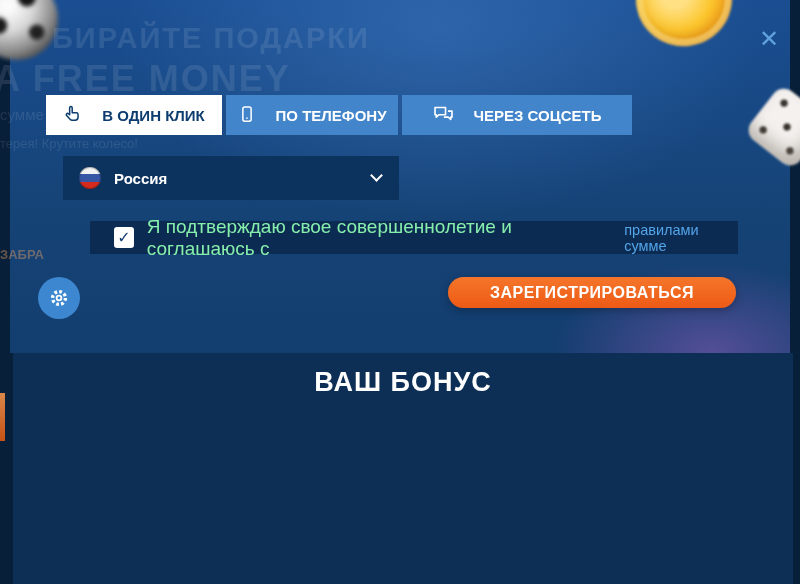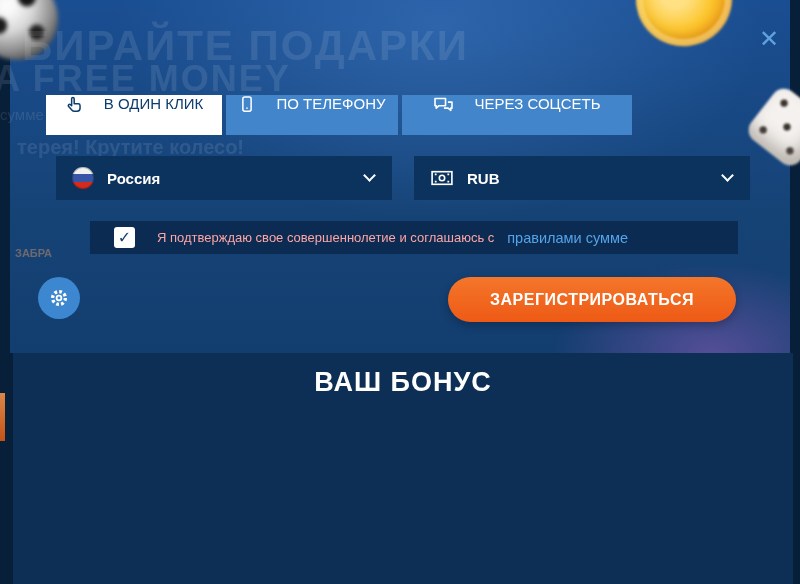--- a/index.html
+++ b/index.html
@@ -1,25 +1,25 @@
 <!DOCTYPE html>
 <html><head>
 <meta charset="utf-8">
 <style>
   html,body{margin:0;padding:0;background:#081f3a;}
   *{box-sizing:border-box;font-family:"Liberation Sans","DejaVu Sans",sans-serif;}
   .stage{position:relative;width:800px;height:584px;overflow:hidden;background:#081f3a;}
 
   
   .bg-text{position:absolute;color:rgba(255,255,255,0.10);font-weight:700;z-index:4;white-space:nowrap;pointer-events:none;}
-  .bg-line1{left:22px;top:22px;font-size:42px;letter-spacing:2px;}
+  .bg-line1{left:52px;top:22px;font-size:29px;letter-spacing:2px;}
   .bg-line2{left:-6px;top:58px;font-size:36px;letter-spacing:2px;}
   .bg-line3{left:0;top:106px;font-size:15px;font-weight:400;}
-  .bg-line4{left:0;top:136px;font-size:20px;font-weight:700;padding-left:17px;}
-  .bg-line5{left:15px;top:247px;font-size:11px;color:rgba(255,170,100,0.38);}
+  .bg-line4{left:0;top:136px;font-size:13px;font-weight:400;}
+  .bg-line5{left:0;top:247px;font-size:13px;color:rgba(255,170,100,0.38);}
   .orange-sliver{position:absolute;left:0;top:393px;width:5px;height:48px;background:linear-gradient(180deg,#ff9a4d,#e85b10);opacity:.85;filter:blur(.5px);z-index:2;}
 
   
   .modal{position:absolute;left:10px;top:0;width:780px;height:584px;z-index:1;}
   .modal-top{position:absolute;left:0;top:0;width:780px;height:353px;
     background:
       radial-gradient(230px 130px at 90% 100%, rgba(150,95,190,0.50), rgba(150,95,190,0) 70%),
       radial-gradient(480px 280px at 55% 8%, rgba(70,130,205,0.45), rgba(70,130,205,0) 68%),
       linear-gradient(180deg,#1a4e92 0%,#164376 60%,#123d6f 100%);}
   .modal-bonus{position:absolute;left:3px;top:353px;width:780px;height:231px;background:#0d2f55;padding-left:35px;}
@@ -43,42 +43,42 @@
       radial-gradient(circle at 48px 48px, #3a332d 3.4px, transparent 4px),
       radial-gradient(circle at 14px 48px, #3a332d 3.4px, transparent 4px),
       radial-gradient(circle at 48px 14px, #3a332d 3.4px, transparent 4px);}
 
   
   .title{position:absolute;left:0;top:26px;width:100%;text-align:center;color:#fff;font-size:26px;font-weight:700;letter-spacing:.5px;z-index:5;}
   .close{position:absolute;right:14px;top:22px;width:34px;height:34px;background:none;border:none;color:#5fa0dd;font-size:24px;font-weight:700;cursor:pointer;z-index:6;line-height:34px;text-align:center;padding:0;}
 
   
   .tabs{position:absolute;left:46px;top:95px;width:694px;height:40px;display:flex;gap:4px;z-index:5;}
-  .tab{display:flex;justify-content:center;gap:20px;background:#4285ca;color:#fff;font-size:15px;font-weight:400;cursor:pointer;white-space:nowrap;}
+  .tab{display:flex;align-items:center;justify-content:center;gap:20px;background:#4285ca;color:#fff;font-size:15px;font-weight:700;cursor:pointer;white-space:nowrap;}
   .tab svg{flex:0 0 auto;}
   .tab.active{background:#fff;color:#0d3c6e;}
   .tab-1{width:176px;}.tab-2{width:172px;}.tab-3{width:136px;}.tab-4{width:230px;}
 
   
-  .selects{position:absolute;left:56px;top:156px;width:694px;display:flex;gap:22px;z-index:5;justify-content:space-between;}
+  .selects{position:absolute;left:63px;top:156px;width:694px;display:flex;gap:22px;z-index:5;justify-content:space-between;}
   .select{position:relative;width:336px;height:44px;background:#0c335d;display:flex;align-items:center;gap:13px;padding:0 40px 0 16px;color:#fff;font-size:15px;font-weight:700;cursor:pointer;}
   .chev{position:absolute;right:18px;top:15px;width:9px;height:9px;border-right:2.5px solid #fff;border-bottom:2.5px solid #fff;transform:rotate(45deg);}
   .flag{width:22px;height:22px;border-radius:50%;background:linear-gradient(180deg,#f2f2f2 0 34%,#3757a6 34% 66%,#d52b1e 66% 100%);box-shadow:inset 0 0 0 1px rgba(0,0,0,.25);}
 
   
   .consent{position:absolute;left:90px;top:221px;width:648px;height:33px;background:#0c2b52;display:flex;align-items:center;gap:13px;padding:0 0 0 24px;z-index:5;}
   .checkbox{width:21px;height:21px;background:#fff;border-radius:3px;color:#123d72;font-size:16px;font-weight:700;line-height:21px;text-align:center;cursor:pointer;}
-  .consent-text{color:#fca5a5;font-size:13px;margin-left:9px;}
+  .consent-text{color:#86efac;font-size:19px;}
   .consent-link{color:#53a4e8;font-size:14.5px;text-decoration:none;cursor:pointer;}
 
   
   .promo{position:absolute;left:38px;top:277px;display:flex;align-items:center;gap:16px;cursor:pointer;z-index:5;}
   .promo-circle{width:42px;height:42px;border-radius:50%;background:#3c87d0;display:flex;align-items:center;justify-content:center;}
   .promo-label{color:#fff;font-size:17px;font-weight:700;}
-  .submit{position:absolute;left:448px;top:277px;width:288px;height:45px;border:none;border-radius:23px;background:linear-gradient(180deg,#f4762a,#ee5a15);color:#fff;font-size:16px;font-weight:700;letter-spacing:.5px;cursor:pointer;z-index:5;box-shadow:0 3px 8px rgba(0,0,0,.25);}
+  .submit{position:absolute;left:448px;top:277px;width:288px;height:31px;border:none;border-radius:23px;background:linear-gradient(180deg,#f4762a,#ee5a15);color:#fff;font-size:16px;font-weight:700;letter-spacing:.5px;cursor:pointer;z-index:5;box-shadow:0 3px 8px rgba(0,0,0,.25);}
 
   
   .bonus-title{position:absolute;left:0;top:14px;width:100%;text-align:center;color:#fff;font-size:27px;font-weight:700;letter-spacing:1px;}
   .card{position:absolute;top:84px;height:131px;cursor:pointer;overflow:hidden;color:#fff;}
   .card-casino{left:34px;width:244px;border:2px solid #fff;
     background:
       radial-gradient(70px 60px at 78% 72%, rgba(255,70,180,.35), transparent 70%),
       radial-gradient(60px 50px at 30% 95%, rgba(255,90,160,.28), transparent 70%),
       linear-gradient(140deg,#a035c4 0%,#8b27ae 50%,#7a1f9c 100%);}
   .card-sport{left:283px;width:240px;
@@ -159,31 +159,20 @@
       <span>ЧЕРЕЗ СОЦСЕТЬ</span>
     </div>
   </div>
 
   <div class="selects">
     <div class="select">
       <span class="flag"></span>
       <span>Россия</span>
       <span class="chev"></span>
     </div>
-    <div class="select">
-      <span style="display:flex;">
-        <svg width="24" height="18" viewBox="0 0 26 20" fill="none" stroke="#fff" stroke-width="1.8">
-          <rect x="2" y="3" width="22" height="14"></rect>
-          <circle cx="13" cy="10" r="3"></circle>
-          <path d="M5 6h2M19 6h2M5 14h2M19 14h2" stroke-width="2"></path>
-        </svg>
-      </span>
-      <span>RUB</span>
-      <span class="chev"></span>
-    </div>
   </div>
 
   <div class="consent">
     <span class="checkbox">✓</span>
     <span class="consent-text">Я подтверждаю свое совершеннолетие и соглашаюсь с</span>
     <a class="consent-link">правилами сумме</a>
   </div>
 
   <div class="promo">
     <span class="promo-circle">

